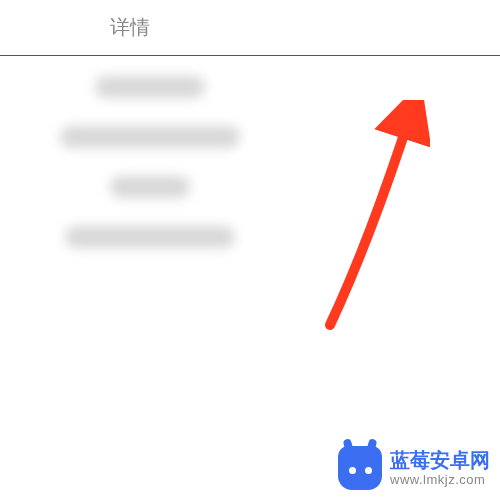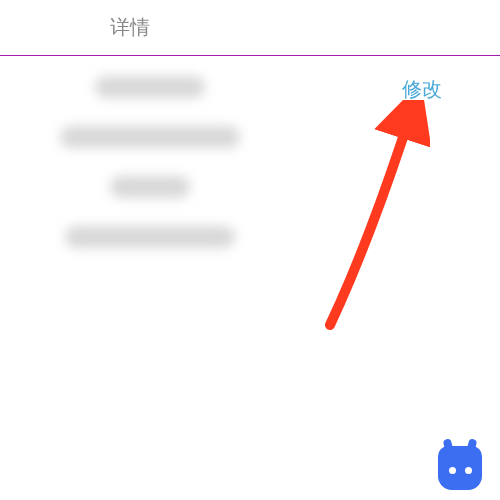--- a/index.html
+++ b/index.html
@@ -148,36 +148,35 @@
   <div class="header-col details">详情</div>
 </div>
 
 <div class="content">
   <div class="details-col">
     <div class="blur-item w1"></div>
     <div class="blur-item w2"></div>
     <div class="blur-item w3"></div>
     <div class="blur-item w4"></div>
   </div>
-  <div class="action-col">
-    <span class="modify-link">修改</span>
-  </div>
 </div>
 
 <svg class="arrow" viewBox="0 0 120 230">
   <defs>
     <marker id="ah" markerWidth="6" markerHeight="6" refX="3" refY="3" orient="auto">
       <polygon points="0,0 6,3 0,6" fill="#ff3a1f"></polygon>
     </marker>
   </defs>
   <path d="M 20 225 Q 60 140 102 10" stroke="#ff3a1f" stroke-width="10" fill="none" marker-end="url(#ah)" stroke-linecap="round"></path>
 </svg>
 
 <div class="watermark">
   <div class="wm-icon">
     <div class="wm-eyes">
       <div class="wm-eye"></div>
       <div class="wm-eye"></div>
     </div>
   </div>
   <div class="wm-text">
+    <span class="wm-title">蓝莓安卓网</span>
+    <span class="wm-url">www.lmkjz.com</span>
   </div>
 </div>
 
 </body></html>

